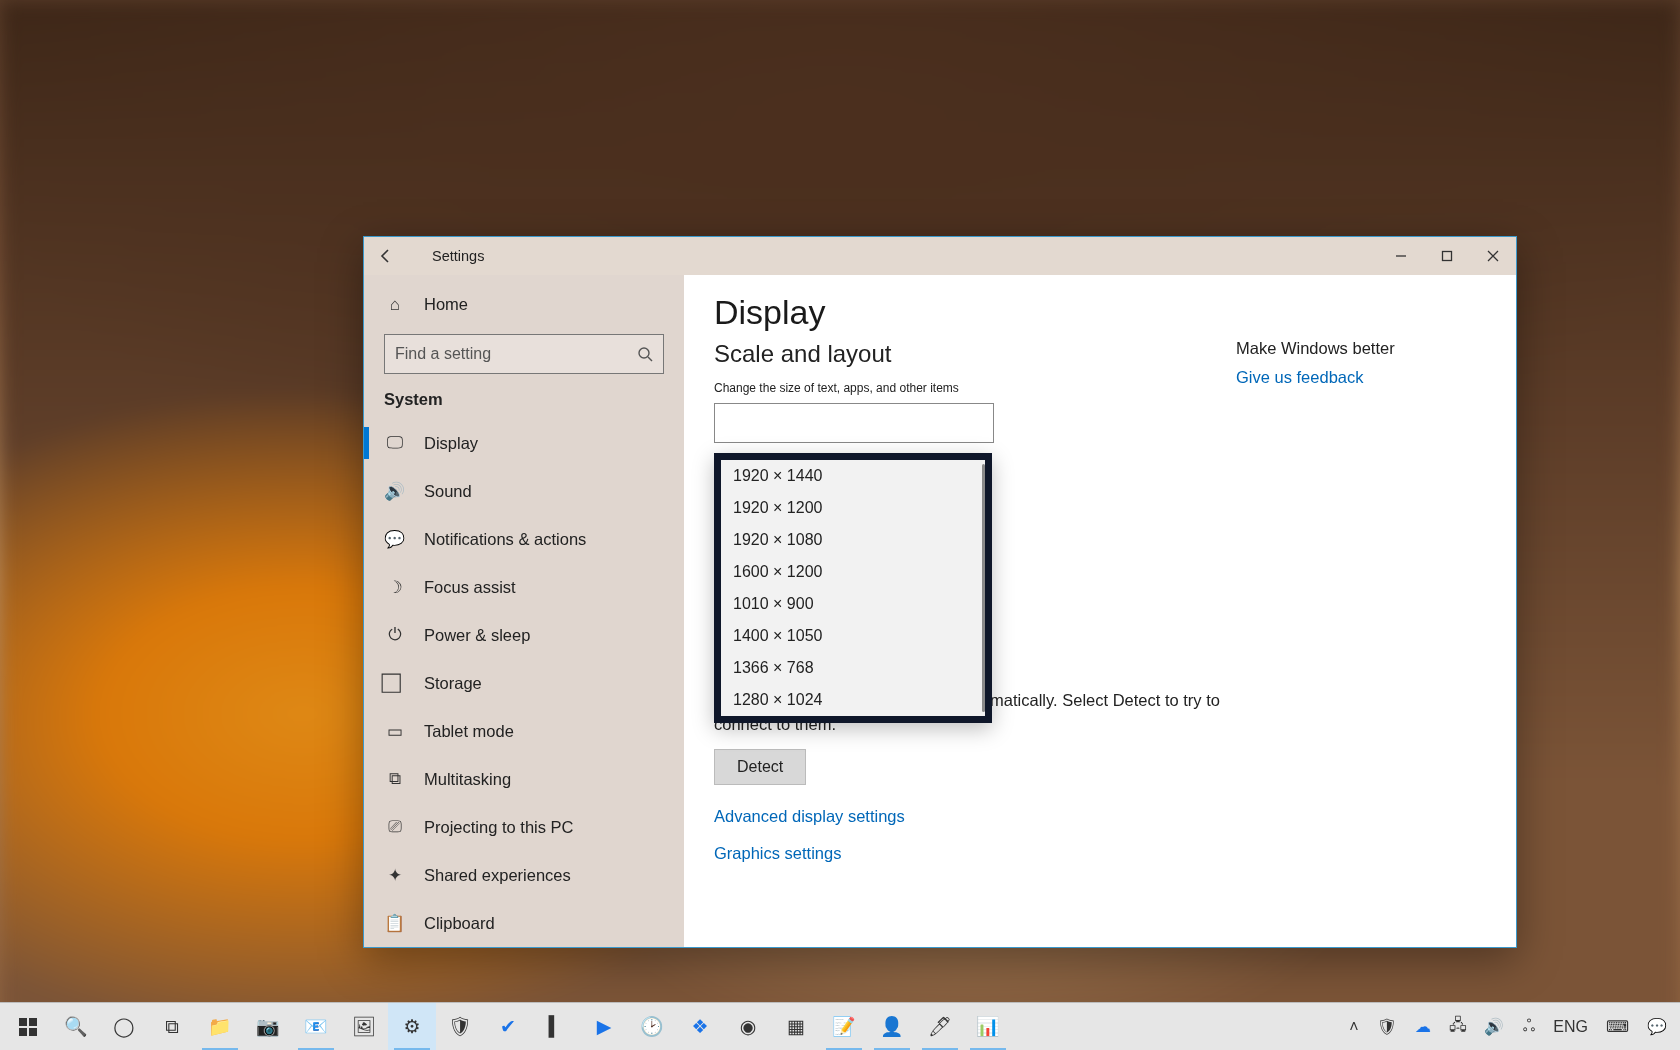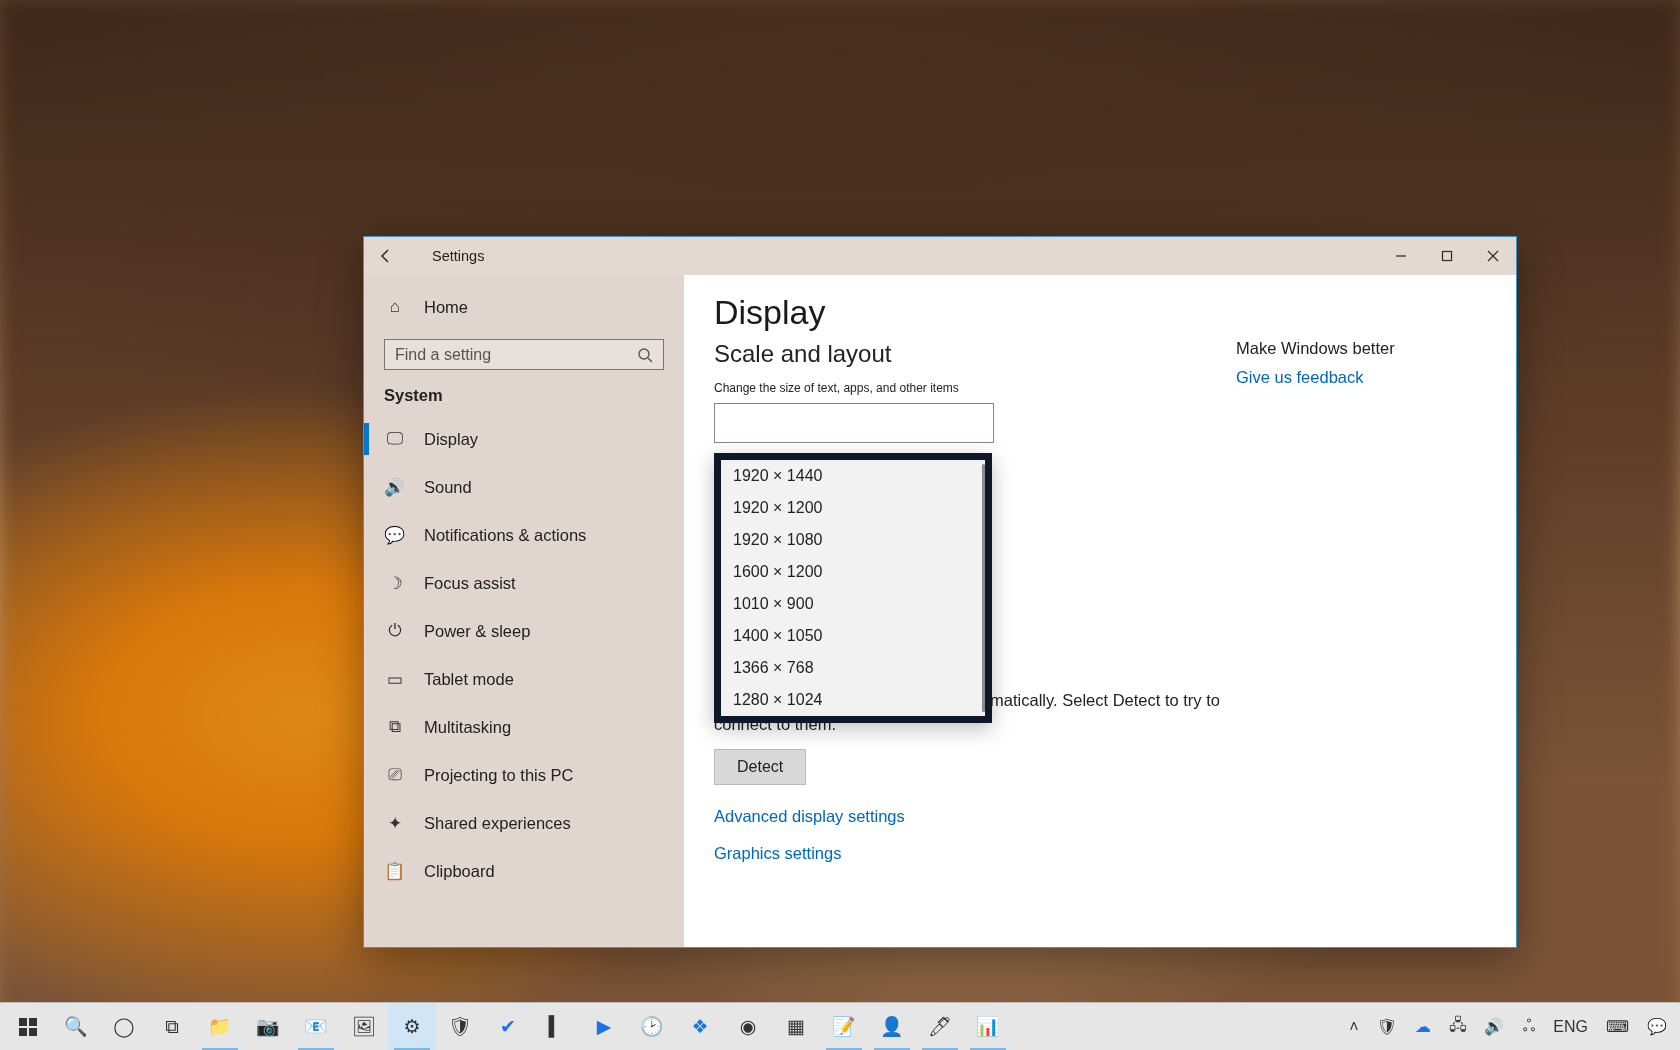--- a/index.html
+++ b/index.html
@@ -68,21 +68,21 @@
     width:22px; margin-right:18px; text-align:center; font-size:17px; color:#333;
   }
   .nav-item.selected {
     position:relative;
   }
   .nav-item.selected::before {
     content:""; position:absolute; left:0; top:8px; bottom:8px; width:5px; background:#0078d4;
   }
   .search-wrap { padding:8px 20px 10px 20px; }
   .search-box {
-    width:100%; height:31px; border:1px solid #777; background:rgba(255,255,255,.25);
+    width:100%; height:40px; border:1px solid #777; background:rgba(255,255,255,.25);
     display:flex; align-items:center; padding:4px 10px;
     font-size:16px; color:#555;
   }
   .search-box span.placeholder { flex:1; color:#555; }
   .section-label { padding:6px 20px 10px 20px; font-size:16.5px; font-weight:600; color:#222; }
 
   
   .content {
     flex:1; background:#fff; position:relative; padding:18px 30px;
     display:flex;
@@ -212,20 +212,24 @@
           </div>
           <div class="nav-item">
             <span class="icon">☽</span>
             <span>Focus assist</span>
           </div>
           <div class="nav-item">
             <span class="icon">⏻</span>
             <span>Power &amp; sleep</span>
           </div>
           <div class="nav-item">
+            <span class="icon">⃞</span>
+            <span>Storage</span>
+          </div>
+          <div class="nav-item">
             <span class="icon">▭</span>
             <span>Tablet mode</span>
           </div>
           <div class="nav-item">
             <span class="icon">⧉</span>
             <span>Multitasking</span>
           </div>
           <div class="nav-item">
             <span class="icon">⎚</span>
             <span>Projecting to this PC</span>

